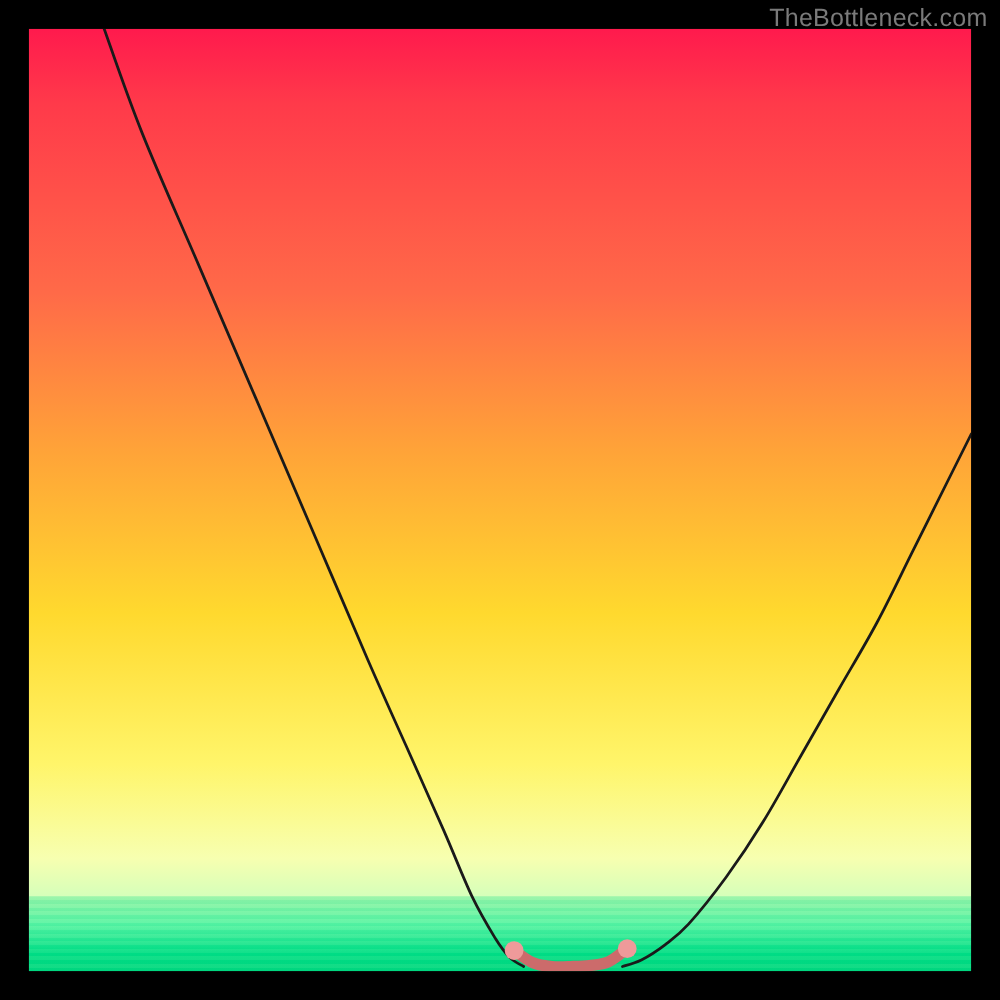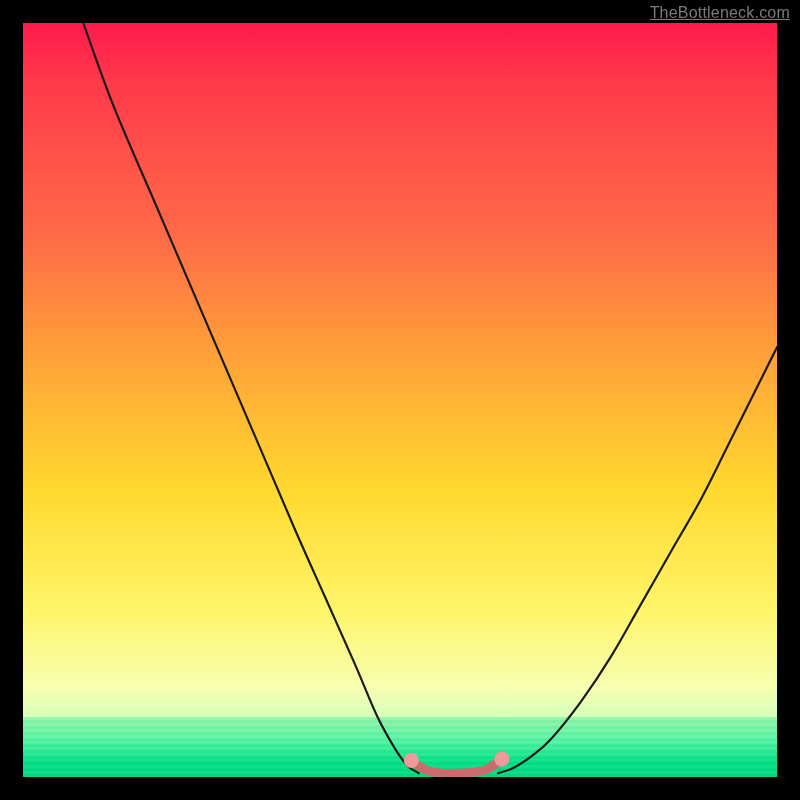--- a/index.html
+++ b/index.html
@@ -67,25 +67,24 @@
     position: absolute;
     left: 0; top: 0;
     width: 100%;
     height: 100%;
   }
   .watermark {
     position: absolute;
     top: 4px;
     right: 10px;
     color: #7a7a7a;
-    font-size: 16px;
+    font-size: 20px;
     font-weight: 500;
     letter-spacing: 0.2px;
     user-select: none;
-    text-decoration: underline;
   }
 </style>
 </head>
 <body>
 
 <div class="stage">
 
   <div class="plot-area">
     <div class="gradient-bg"></div>
     <div class="green-stripes"></div>

